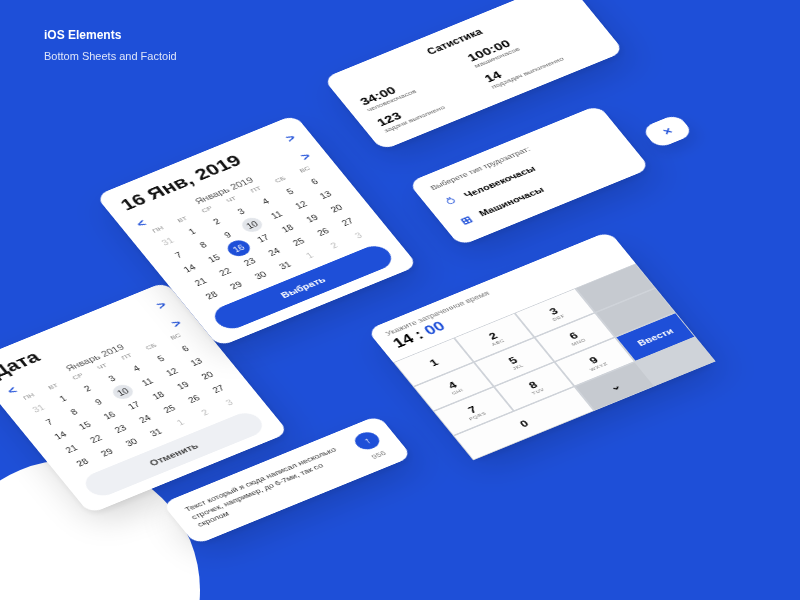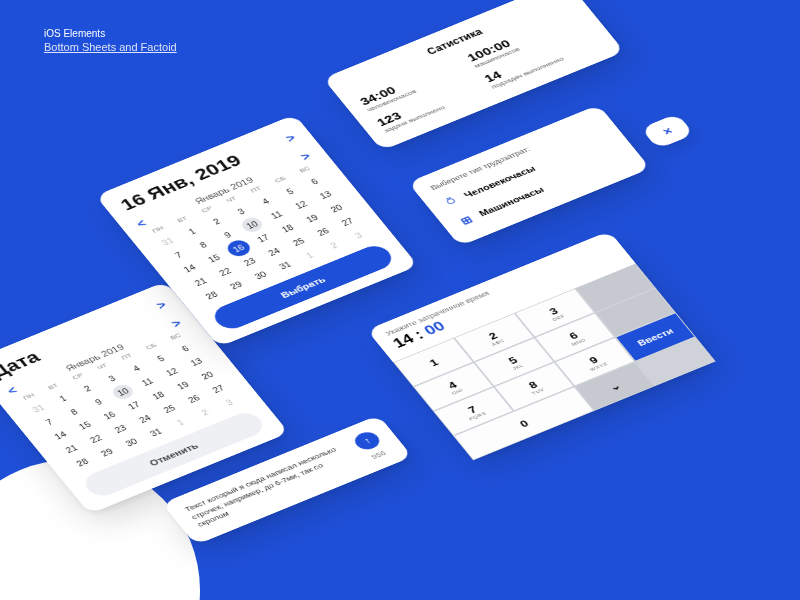--- a/index.html
+++ b/index.html
@@ -12,22 +12,22 @@
     overflow: hidden;
   }
   .bg-diag {
     position: absolute;
     bottom: -120px; left: -60px;
     width: 260px; height: 260px;
     background: #fff;
     border-radius: 50%;
   }
   .hdr { position:absolute; top:28px; left:44px; color:#fff; }
-  .hdr h1 { font-size:10px; font-weight:400; }
-  .hdr p { font-size:11px; font-weight:400; opacity:.85; margin-top:2px;text-decoration:underline;}
+  .hdr h1 { font-size:12px; font-weight:700; }
+  .hdr p { font-size:11px; font-weight:400; opacity:.85; margin-top:8px;}
   .iso-wrap {
     position: absolute;
     top: 300px; left: 400px;
     transform: rotateX(45deg) rotateZ(-30deg);
     transform-style: preserve-3d;
   }
   .card {
     position: absolute;
     background:#fff;
     border-radius:14px;

